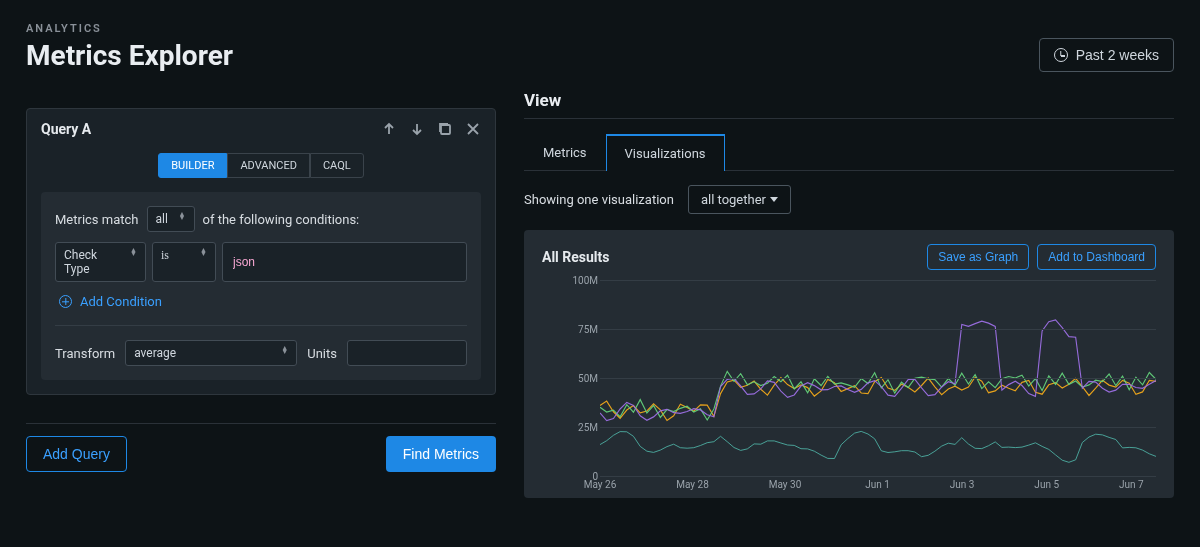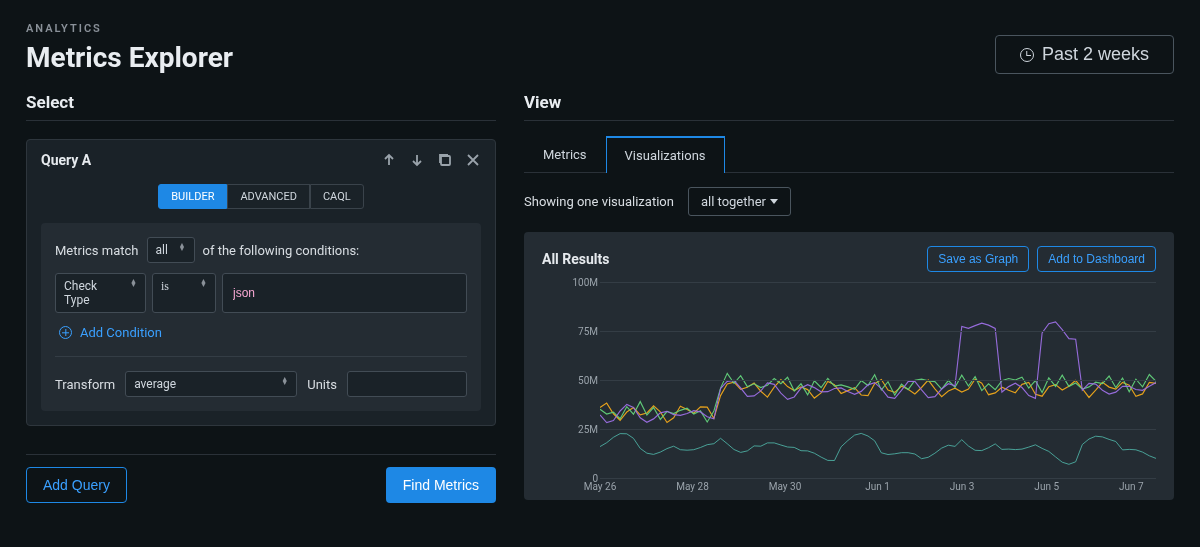--- a/index.html
+++ b/index.html
@@ -12,21 +12,21 @@
     height: 547px;
     overflow: hidden;
   }
   .page { padding: 22px 26px; }
   .eyebrow { letter-spacing: 2px; font-size: 11px; color: #8a9199; font-weight: 600; }
   .title-row { display: flex; justify-content: space-between; align-items: flex-end; }
   .page-title { font-size: 28px; font-weight: 700; color: #e9edf1; margin-top: 4px; }
   .time-btn {
     display: inline-flex; align-items: center; gap: 8px;
     border: 1px solid #4a555e; background: transparent; color: #cfd6dd;
-    padding: 8px 24px; border-radius: 4px; font-size: 18px; cursor: pointer;
+    padding: 8px 14px; border-radius: 4px; font-size: 14px; cursor: pointer;
   }
   .clock-icon { width: 14px; height: 14px; border: 1.5px solid #cfd6dd; border-radius: 50%; position: relative; }
   .clock-icon::before { content:""; position:absolute; top:2px; left:50%; width:1.5px; height:5px; background:#cfd6dd; transform:translateX(-50%); }
   .clock-icon::after { content:""; position:absolute; top:6px; left:50%; width:4px; height:1.5px; background:#cfd6dd; }
 
   .cols { display: flex; gap: 28px; margin-top: 18px; }
   .col-left { width: 470px; }
   .col-right { flex: 1; }
   .section-title { font-size: 17px; font-weight: 700; color: #e9edf1; padding-bottom: 8px; border-bottom: 1px solid #2a3138; }
 
@@ -138,21 +138,20 @@
   <div class="title-row">
     <div class="page-title">Metrics Explorer</div>
     <button class="time-btn">
       <span class="clock-icon"></span>
       <span>Past 2 weeks</span>
     </button>
   </div>
 
   <div class="cols">
     <div class="col-left">
-      <div class="section-title">Select</div>
 
       <div class="query-card">
         <div class="card-head">
           <div class="card-head-title">Query A</div>
           <div class="card-head-actions">
             <svg class="head-icon" viewBox="0 0 16 16">
                 <path d="M8 13V3M4 7l4-4 4 4"></path>
               </svg>
             <svg class="head-icon" viewBox="0 0 16 16">
                 <path d="M8 3v10M4 9l4 4 4-4"></path>

